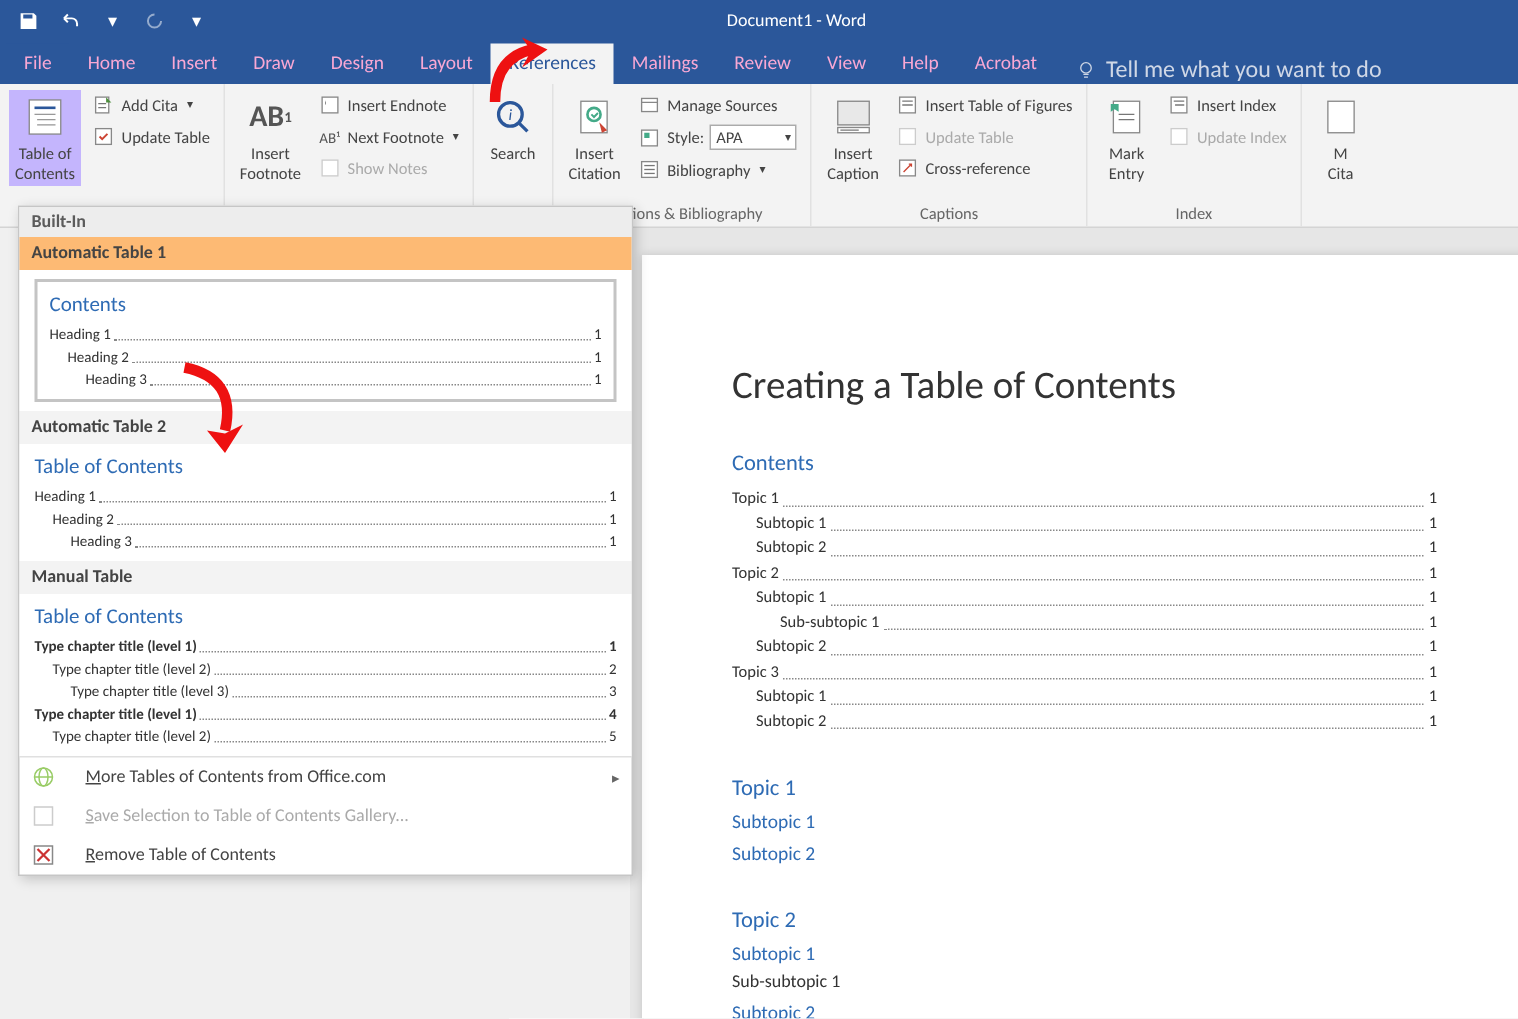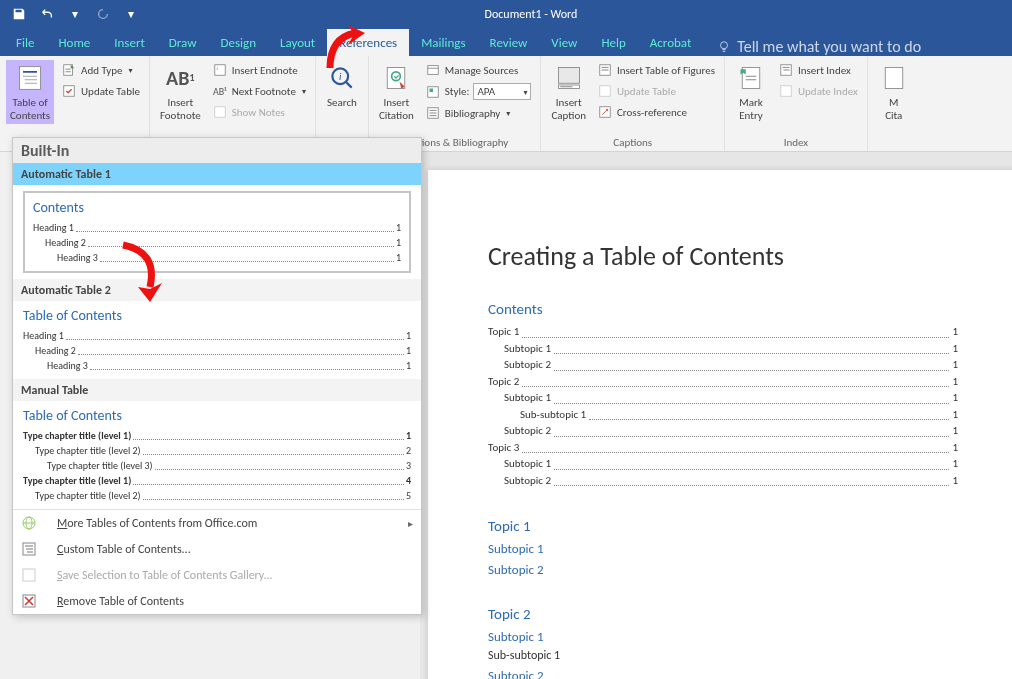--- a/index.html
+++ b/index.html
@@ -4,43 +4,43 @@
 <style>
 * { box-sizing: border-box; margin: 0; padding: 0; font-family: "Segoe UI", Calibri, sans-serif; }
 body { background: #f0f0f0; width: 1012px; height: 679px; overflow: hidden; position: relative; }
 
 .title-bar { background: #2b579a; height: 28px; display: flex; align-items: center; color: #fff; font-size: 12px; }
 .qat { display: flex; gap: 6px; padding: 0 8px; align-items: center; height: 100%; }
 .qat-btn { width: 22px; height: 22px; display: flex; align-items: center; justify-content: center; color: #fff; cursor: pointer; }
 .doc-title { flex: 1; text-align: center; font-size: 12px; }
 
 .tabs-row { background: #2b579a; height: 28px; display: flex; align-items: flex-end; padding: 0 4px; }
-.tab { padding: 6px 12px; color: #5eead4; font-size: 13px; cursor: pointer; }
+.tab { padding: 6px 12px; color: #f9a8d4; font-size: 13px; cursor: pointer; }
 .tab.file { background: #2b579a; }
 .tab.active { background: #f3f3f3; color: #2b579a; }
 .tell-me { display: flex; align-items: center; gap: 6px; color: #cfd7e6; font-size: 16px; margin-left: 14px; }
 .lightbulb { width: 14px; height: 14px; }
 
 .ribbon { background: #f3f3f3; height: 96px; display: flex; border-bottom: 1px solid #d4d4d4; }
 .ribbon-group { border-right: 1px solid #e1e1e1; padding: 4px 6px 2px; display: flex; flex-direction: column; justify-content: space-between; }
 .group-content { display: flex; gap: 4px; align-items: flex-start; flex: 1; }
 .group-label { text-align: center; font-size: 11px; color: #666; padding: 2px 0 0; }
 .big-btn { display: flex; flex-direction: column; align-items: center; font-size: 11px; color: #444; padding: 2px 4px; cursor: pointer; text-align: center; line-height: 1.2; }
 .big-btn.selected { background: #c4b5fd; }
 .big-icon { width: 32px; height: 32px; margin-bottom: 2px; display: flex; align-items: center; justify-content: center; }
 .small-btn { display: flex; align-items: center; gap: 4px; font-size: 11px; color: #444; padding: 2px 3px; cursor: pointer; white-space: nowrap; }
 .small-btn.disabled { color: #aaa; }
 .small-icon { width: 16px; height: 16px; display: flex; align-items: center; justify-content: center; }
 .col { display: flex; flex-direction: column; gap: 1px; }
 .style-combo { border: 1px solid #ababab; background: #fff; font-size: 11px; padding: 1px 3px; width: 58px; display: flex; justify-content: space-between; align-items: center; }
 
 
 .toc-dropdown { position: absolute; left: 12px; top: 137px; width: 410px; background: #fff; border: 1px solid #c6c6c6; box-shadow: 2px 2px 8px rgba(0,0,0,.2); z-index: 10; font-size: 12px; }
-.toc-section-header { background: #ededed; color: #5b5b5b; font-weight: 600; padding: 3px 8px; font-size: 16px; }
-.toc-option-header { background: #7dd3fc; color: #444; font-weight: 700; padding: 4px 8px; font-size: 12px; }
+.toc-section-header { background: #ededed; color: #5b5b5b; font-weight: 600; padding: 3px 8px; font-size: 12px; }
+.toc-option-header { background: #fdba74; color: #444; font-weight: 700; padding: 4px 8px; font-size: 12px; }
 .toc-preview { background: #fff; padding: 6px 10px; }
 .toc-preview-box { border: 2px solid #c4c4c4; padding: 6px 8px; }
 .toc-title { color: #2e6bb4; font-size: 14px; margin-bottom: 4px; }
 .toc-line { display: flex; font-size: 10px; color: #333; line-height: 1.5; }
 .toc-line.h1 { margin-left: 0; }
 .toc-line.h2 { margin-left: 12px; }
 .toc-line.h3 { margin-left: 24px; }
 .toc-line.bold { font-weight: 700; }
 .toc-dots { flex: 1; border-bottom: 1px dotted #888; margin: 0 2px 3px; }
 .toc-menu { border-top: 1px solid #e0e0e0; }
@@ -140,21 +140,21 @@
       <div class="col">
         <div class="small-btn">
           <span class="small-icon">
               <svg width="14" height="14" viewBox="0 0 16 16">
                 <rect x="2" y="2" width="10" height="12" fill="#fff" stroke="#888"></rect>
                 <path d="M10 2l4 4h-4z" fill="#4f8f3f"></path>
                 <line x1="4" y1="7" x2="10" y2="7" stroke="#777"></line>
                 <line x1="4" y1="10" x2="10" y2="10" stroke="#777"></line>
               </svg>
             </span>
-          <span>Add Type</span>
+          <span>Add Cita</span>
             <span style="font-size:8px;margin-left:2px">▾</span>
         </div>
         <div class="small-btn">
           <span class="small-icon">
               <svg width="14" height="14" viewBox="0 0 16 16">
                 <rect x="2" y="2" width="12" height="12" fill="#fff" stroke="#888"></rect>
                 <path d="M5 8l2 2 4-4" fill="none" stroke="#c43" stroke-width="1.5"></path>
               </svg>
             </span>
           <span>Update Table</span>
@@ -455,31 +455,20 @@
       <span class="small-icon">
           <svg width="16" height="16" viewBox="0 0 16 16">
             <circle cx="8" cy="8" r="6" fill="none" stroke="#9c6"></circle>
             <ellipse cx="8" cy="8" rx="3" ry="6" fill="none" stroke="#9c6"></ellipse>
             <line x1="2" y1="8" x2="14" y2="8" stroke="#9c6"></line>
           </svg>
         </span>
       <span><span class="underline">M</span><span>ore Tables of Contents from Office.com</span></span>
       <span class="arrow-r">▸</span>
     </div>
-    <div class="toc-menu-item">
-      <span class="small-icon">
-          <svg width="16" height="16" viewBox="0 0 16 16">
-            <rect x="2" y="2" width="12" height="12" fill="#fff" stroke="#888"></rect>
-            <line x1="4" y1="5" x2="12" y2="5" stroke="#777"></line>
-            <line x1="5" y1="8" x2="12" y2="8" stroke="#777"></line>
-            <line x1="6" y1="11" x2="12" y2="11" stroke="#777"></line>
-          </svg>
-        </span>
-      <span><span class="underline">C</span><span>ustom Table of Contents...</span></span>
-    </div>
     <div class="toc-menu-item disabled">
       <span class="small-icon">
           <svg width="16" height="16" viewBox="0 0 16 16">
             <rect x="2" y="2" width="12" height="12" fill="#fff" stroke="#ccc"></rect>
           </svg>
         </span>
       <span><span class="underline">S</span><span>ave Selection to Table of Contents Gallery...</span></span>
     </div>
     <div class="toc-menu-item">
       <span class="small-icon">

